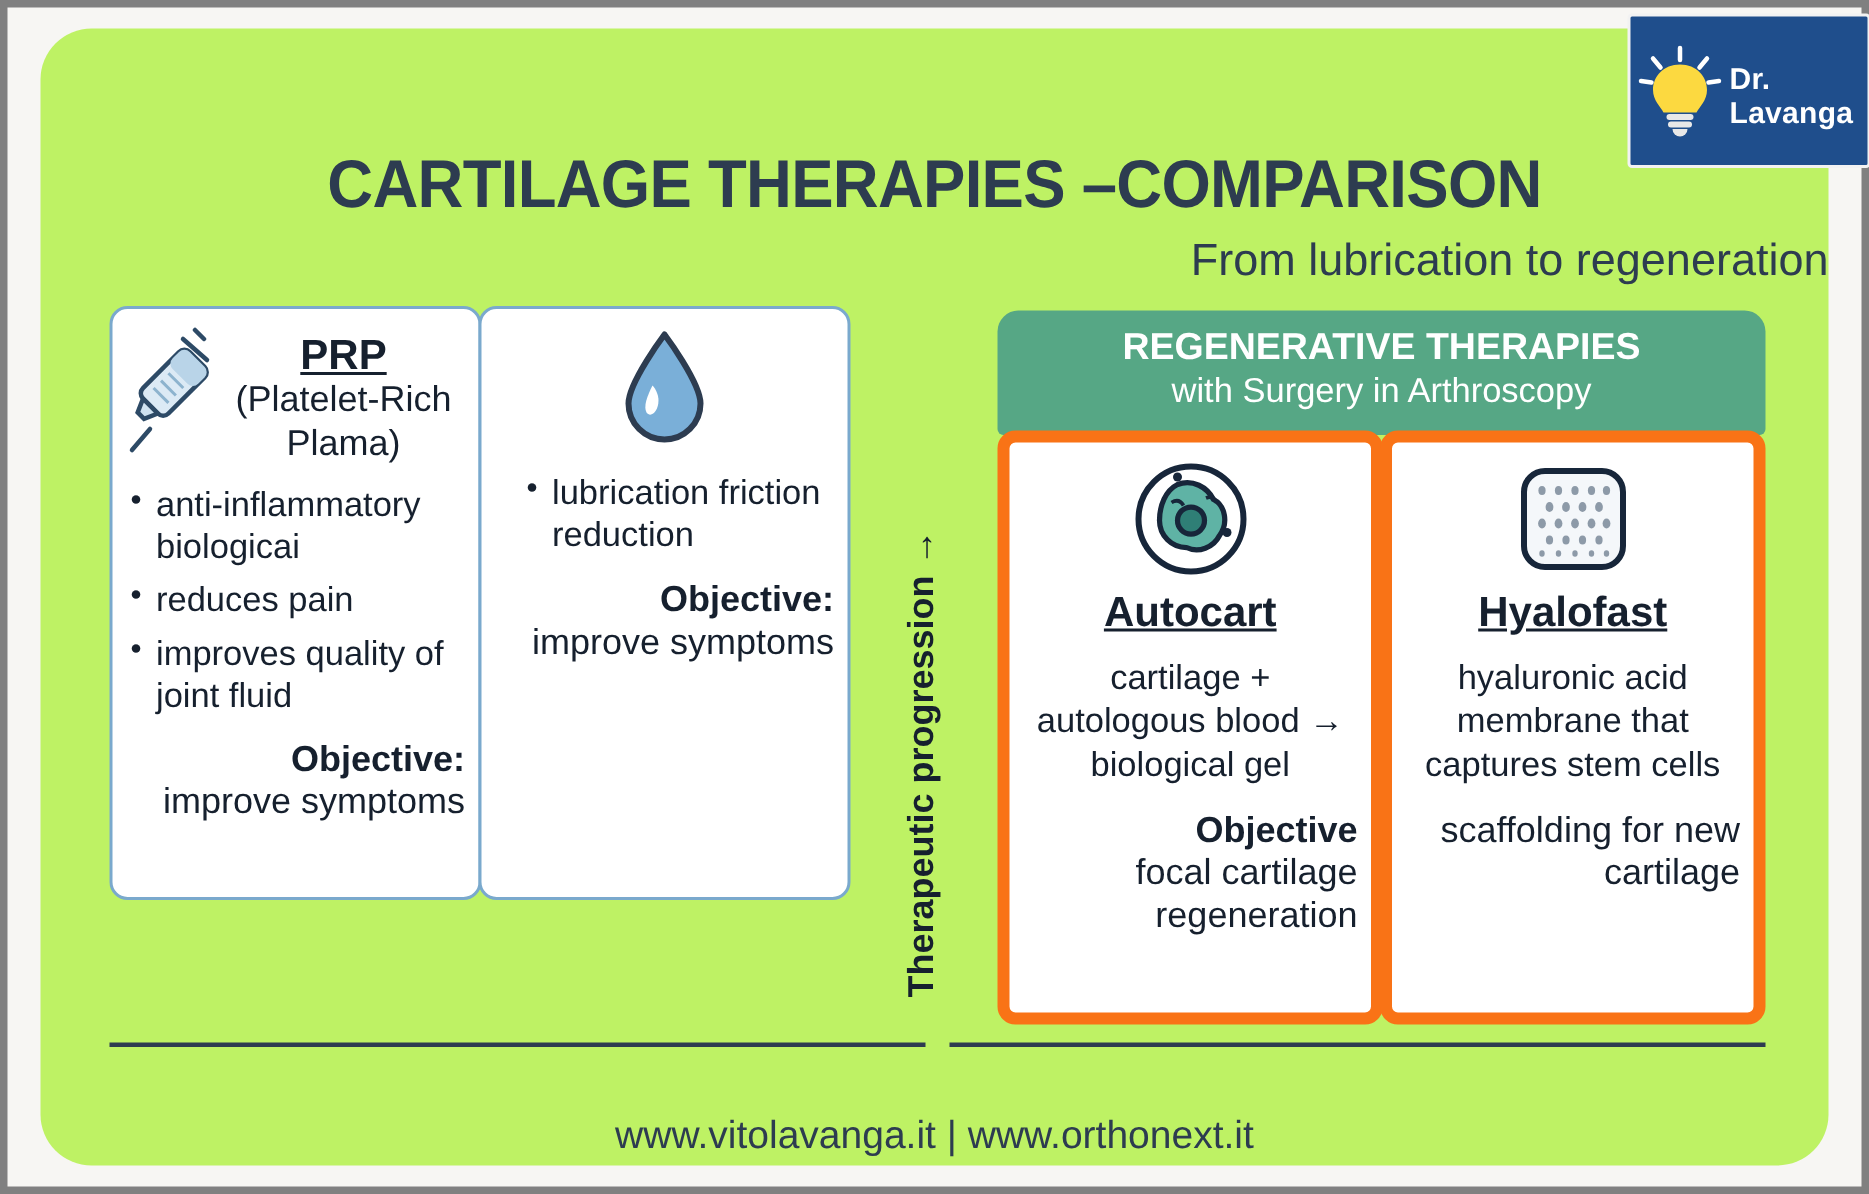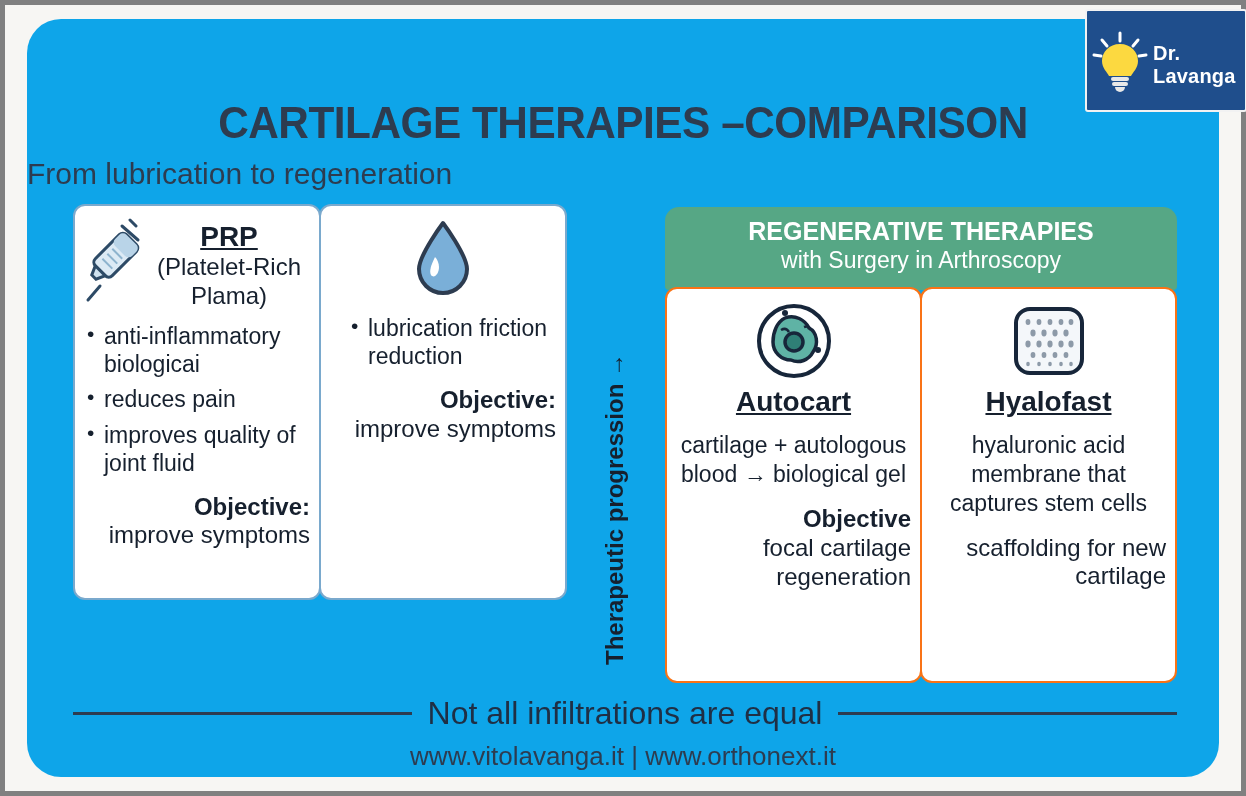--- a/index.html
+++ b/index.html
@@ -10,21 +10,21 @@
     overflow:hidden;
   }
   .frame{
     position:absolute;left:5px;top:5px;
     width:1236px;height:786px;
     background:#f7f6f3;
   }
   .panel{
     position:absolute;left:22px;top:14px;
     width:1192px;height:758px;
-    background:#0ea5e9;
+    background:#bef264;
     border-radius:34px;
   }
 
   
   .logo{
     position:absolute;left:1080px;top:4px;
     width:162px;height:103px;
     background:#1f4e8c;
     border:2px solid #f2f2f2;
     border-radius:3px;
@@ -43,21 +43,21 @@
   .title{
     position:absolute;left:0;top:78px;width:1192px;
     text-align:center;
     font-size:45px;font-weight:bold;
     color:#2d3c50;letter-spacing:-.5px;
     font-stretch:condensed;
     transform:scaleX(.94);
   }
   .subtitle{
     position:absolute;left:0;top:138px;width:1192px;
-    text-align:left;font-size:30px;color:#2d3c50;
+    text-align:right;font-size:30px;color:#2d3c50;
   }
 
   
   .col{position:absolute;top:188px;}
   .col-left{left:46px;width:494px;}
   .col-right{left:638px;width:512px;}
 
   .colhead{
     border-radius:14px 14px 4px 4px;
     padding:10px 0 16px;
@@ -72,21 +72,21 @@
   .cards{display:flex;margin-top:-3px;}
   .card{
     flex:1;background:#ffffff;
     box-sizing:border-box;
     padding:12px 9px 10px;
     height:396px;
     text-align:center;
     position:relative;
   }
   .card-blue{border:2px solid #7aa9cd;border-radius:12px;}
-  .card-green{border:2px solid #f97316;border-radius:12px;}
+  .card-green{border:8px solid #f97316;border-radius:12px;}
   .cards .card + .card{margin-left:-2px;}
 
   .icon-wrap{height:84px;display:flex;align-items:center;justify-content:center;}
 
   .card-title{
     font-size:28px;font-weight:bold;color:#16202e;
     line-height:1.1;margin-top:2px;text-decoration:underline;
   }
   .card-title .light{font-weight:normal;}
   .card-sub{font-size:24px;color:#16202e;line-height:1.2;}
@@ -274,21 +274,20 @@
         <div class="objective">
           <div class="norm">scaffolding for new cartilage</div>
         </div>
       </div>
 
     </div>
   </div>
 
   <div class="footline">
     <div class="rule"></div>
-    <div class="fl-txt">Not all infiltrations are equal</div>
     <div class="rule"></div>
   </div>
   <div class="urls">www.vitolavanga.it | www.orthonext.it</div>
 
  </div>
 
  <div class="logo">
    <span>
      <svg width="66" height="62" viewBox="0 0 66 62">
        <g stroke="#ffffff" stroke-width="3" stroke-linecap="round">

